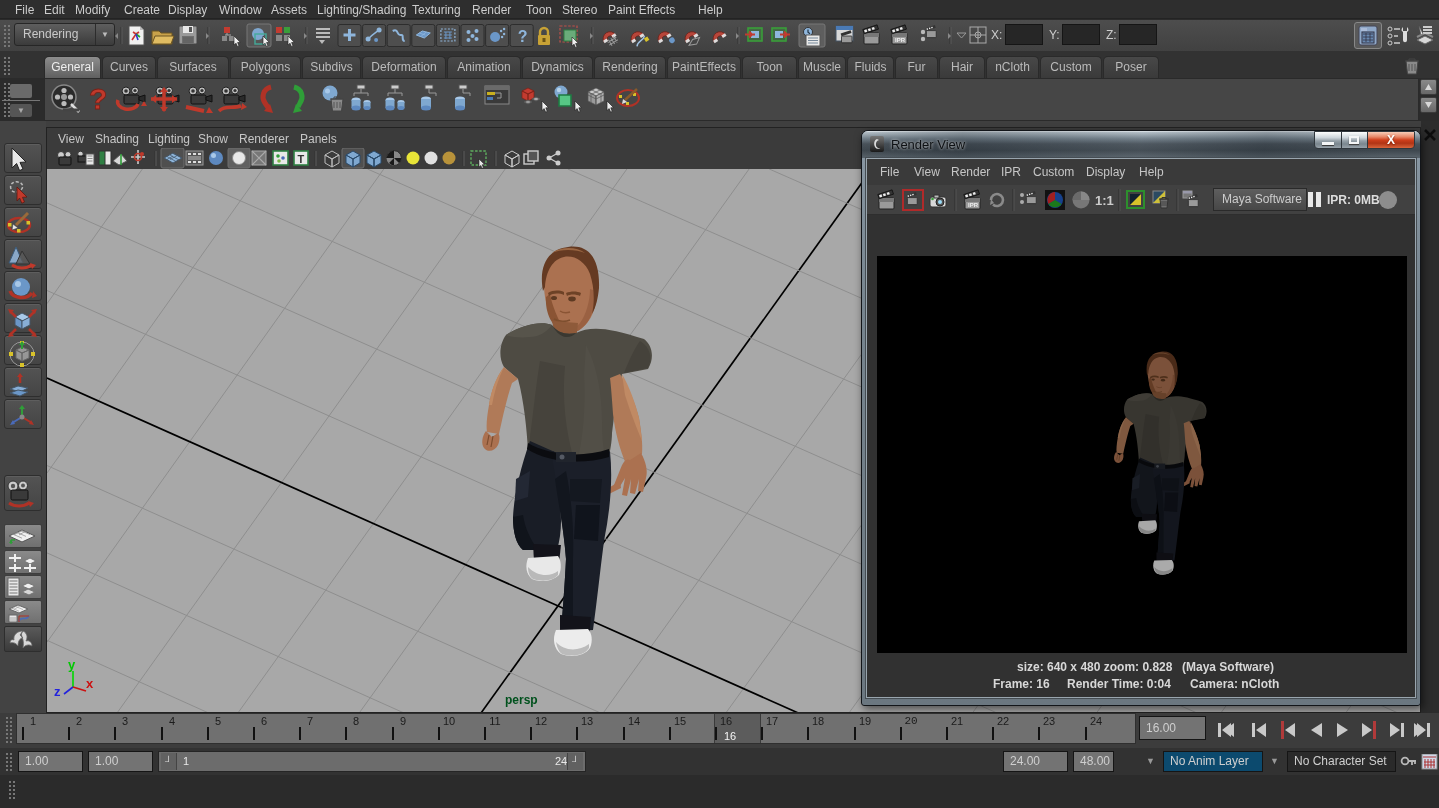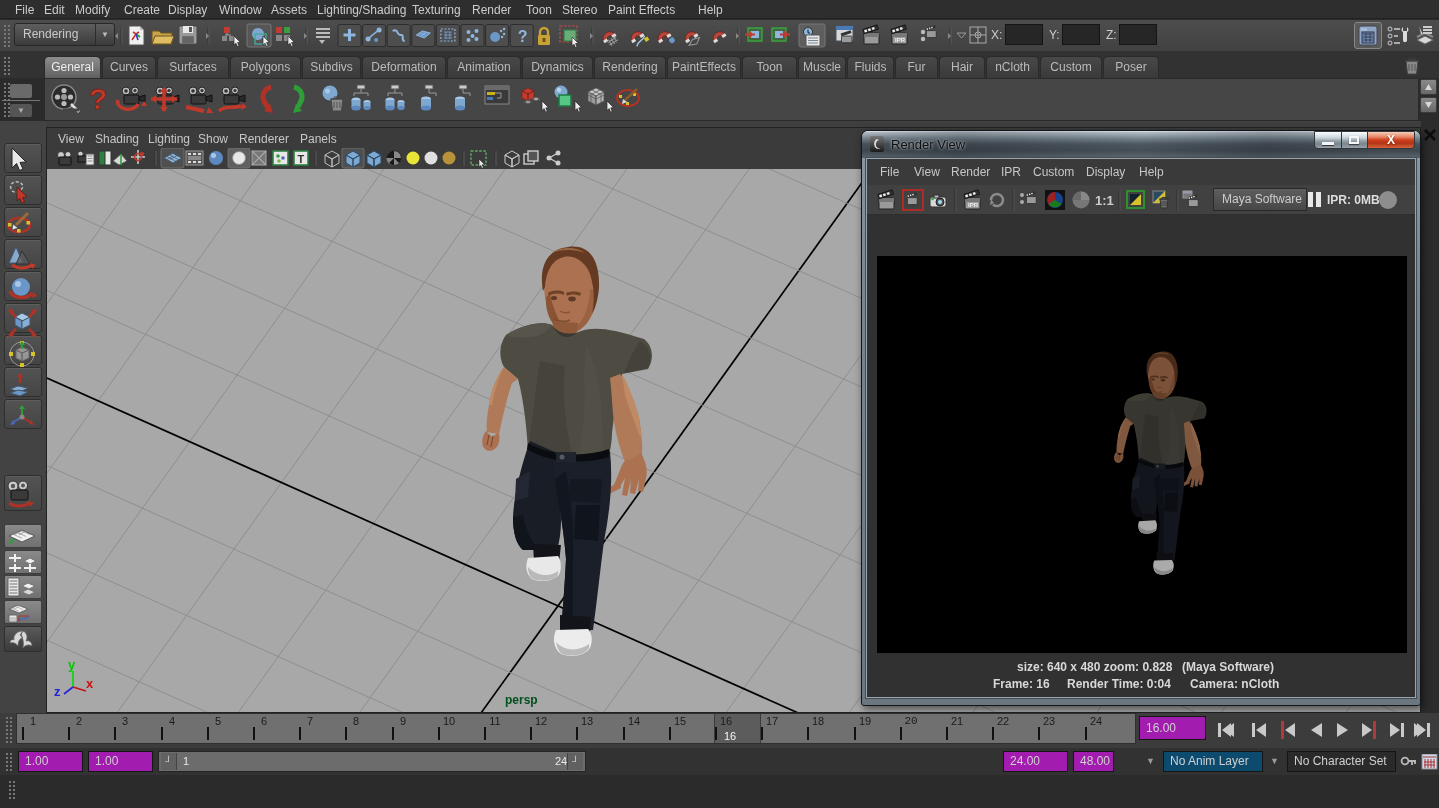--- a/index.html
+++ b/index.html
@@ -6,21 +6,21 @@
   html,body { width:1439px; height:808px; overflow:hidden; background:#2b2b2b;
     font-family:"Liberation Sans", sans-serif; }
   .abs { position:absolute; }
   #root { position:relative; width:1439px; height:808px; }
   .mitem { position:absolute; top:3px; color:#cccccc; font-size:12px; }
   .vmitem { position:absolute; top:4px; color:#c6c6c6; font-size:12px; }
   .tab { position:absolute; bottom:0; height:22px; background:linear-gradient(#484848,#3a3a3a);
     border:1px solid #2a2a2a; border-bottom:none; border-radius:5px 5px 0 0;
     color:#bbb; font-size:12px; text-align:center; line-height:21px; }
   .tab.active { background:linear-gradient(#8d8d8d,#606060); color:#eee; }
-  .fld { position:absolute; background:#a21caf; border:1px solid #151515; color:#cfcfcf;
+  .fld { position:absolute; background:#737373; border:1px solid #151515; color:#cfcfcf;
     font-size:12px; padding-left:6px; }
 </style>
 </head>
 <body>
 <svg width="0" height="0" style="position:absolute">
 <defs>
 <g id="clap">
   <rect x="2" y="8" width="15" height="11" rx="1" fill="#9a9a9a" stroke="#222" stroke-width="1"></rect>
   <rect x="2" y="8" width="15" height="4" fill="#777"></rect>
   <g transform="rotate(-18 3 8)">

